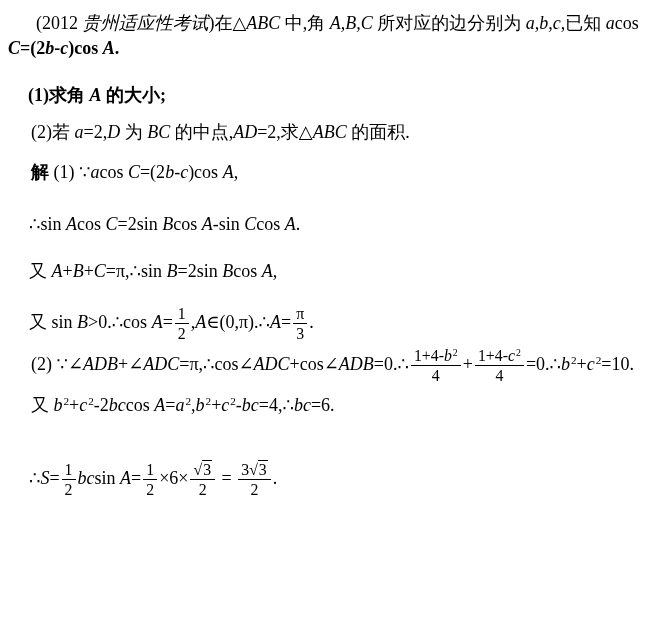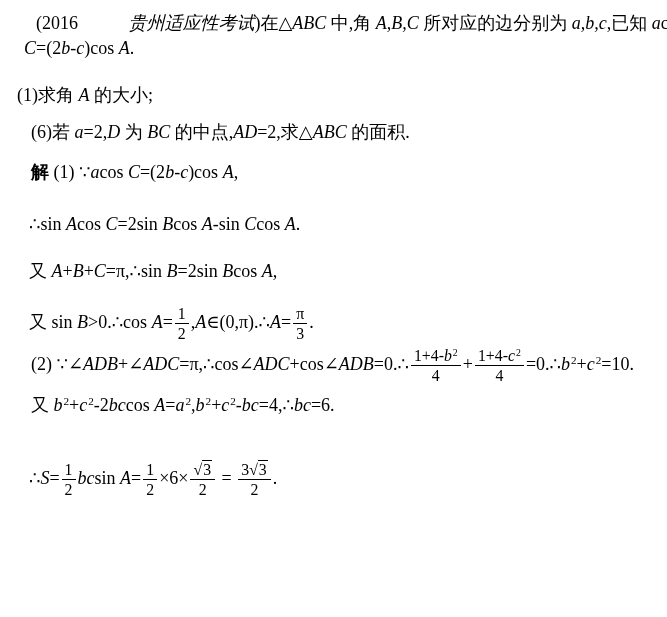--- a/index.html
+++ b/index.html
@@ -20,37 +20,37 @@
     position: absolute;
     inset: 0;
   }
   .line {
     position: absolute;
     white-space: nowrap;
     line-height: 1.25;
   }
   
   .line:nth-child(1)  { top: 12px;  left: 36px; }
-  .line:nth-child(2)  { top: 37px;  left: 24px;  }
-  .line:nth-child(3)  { top: 84px;  left: 17px; }
+  .line:nth-child(2)  { top: 37px;  left: 8px; font-weight: bold;  }
+  .line:nth-child(3)  { top: 84px;  left: 28px; font-weight: bold; }
   .line:nth-child(4)  { top: 121px; left: 31px; }
   .line:nth-child(5)  { top: 161px; left: 31px; }
   .line:nth-child(6)  { top: 213px; left: 29px; }
   .line:nth-child(7)  { top: 260px; left: 29px; }
   .line:nth-child(8)  { top: 305px; left: 29px; }
   .line:nth-child(9)  { top: 347px; left: 31px; }
   .line:nth-child(10) { top: 394px; left: 31px; }
   .line:nth-child(11) { top: 461px; left: 29px; }
   .line:nth-child(12) { top: 524px; left: 31px; margin-top: 25px; }
   .line:nth-child(13) { top: 566px; left: 31px; }
 
   .rm  { font-style: normal; }
   .it  { font-style: italic; }
   .bf  { font-weight: bold; }
-  .kai { font-style: italic; margin-left: 46px; } 
+  .kai { font-style: italic; } 
   .sup {
     font-size: 0.62em;
     vertical-align: 0.55em;
     line-height: 0;
     margin-left: 1px;
   }
   .frac {
     display: inline-block;
     vertical-align: -0.72em;
     text-align: center;
@@ -71,24 +71,24 @@
   .sqrt .radsym { font-style: normal; }
   .sqrt .radicand {
     border-top: 1.3px solid #000;
     padding: 0 1px;
   }
 </style>
 </head>
 <body style="background: rgb(255, 255, 255); color: rgb(0, 0, 0);">
 
 <div id="doc">
-    <div class="line"><span class="rm">(2016 </span><span class="kai">贵州适应性考试</span><span class="rm">)在△</span><span class="it">ABC</span><span class="rm"> 中,角 </span><span class="it">A,B,C</span><span class="rm"> 所对应的边分别为 </span><span class="it">a,b,c</span><span class="rm">,已知 </span><span class="it">a</span><span class="rm">cos</span></div>
+    <div class="line"><span class="rm">(2012 </span><span class="kai">贵州适应性考试</span><span class="rm">)在△</span><span class="it">ABC</span><span class="rm"> 中,角 </span><span class="it">A,B,C</span><span class="rm"> 所对应的边分别为 </span><span class="it">a,b,c</span><span class="rm">,已知 </span><span class="it">a</span><span class="rm">cos</span></div>
     <div class="line"><span class="it">C</span><span class="rm">=(2</span><span class="it">b</span><span class="rm">-</span><span class="it">c</span><span class="rm">)cos </span><span class="it">A</span><span class="rm">.</span></div>
     <div class="line"><span class="rm">(1)求角 </span><span class="it">A</span><span class="rm"> 的大小;</span></div>
-    <div class="line"><span class="rm">(6)若 </span><span class="it">a</span><span class="rm">=2,</span><span class="it">D</span><span class="rm"> 为 </span><span class="it">BC</span><span class="rm"> 的中点,</span><span class="it">AD</span><span class="rm">=2,求△</span><span class="it">ABC</span><span class="rm"> 的面积.</span></div>
+    <div class="line"><span class="rm">(2)若 </span><span class="it">a</span><span class="rm">=2,</span><span class="it">D</span><span class="rm"> 为 </span><span class="it">BC</span><span class="rm"> 的中点,</span><span class="it">AD</span><span class="rm">=2,求△</span><span class="it">ABC</span><span class="rm"> 的面积.</span></div>
     <div class="line"><span class="bf">解</span><span class="rm"> (1) ∵</span><span class="it">a</span><span class="rm">cos </span><span class="it">C</span><span class="rm">=(2</span><span class="it">b</span><span class="rm">-</span><span class="it">c</span><span class="rm">)cos </span><span class="it">A</span><span class="rm">,</span></div>
     <div class="line"><span class="rm">∴sin </span><span class="it">A</span><span class="rm">cos </span><span class="it">C</span><span class="rm">=2sin </span><span class="it">B</span><span class="rm">cos </span><span class="it">A</span><span class="rm">-sin </span><span class="it">C</span><span class="rm">cos </span><span class="it">A</span><span class="rm">.</span></div>
     <div class="line"><span class="rm">又 </span><span class="it">A</span><span class="rm">+</span><span class="it">B</span><span class="rm">+</span><span class="it">C</span><span class="rm">=π,∴sin </span><span class="it">B</span><span class="rm">=2sin </span><span class="it">B</span><span class="rm">cos </span><span class="it">A</span><span class="rm">,</span></div>
     <div class="line"><span class="rm">又 sin </span><span class="it">B</span><span class="rm">&gt;0.∴cos </span><span class="it">A</span><span class="rm">=</span><span class="frac"><span class="num"><span class="rm">1</span></span><span class="den"><span class="rm">2</span></span></span><span class="rm">,</span><span class="it">A</span><span class="rm">∈(0,π).∴</span><span class="it">A</span><span class="rm">=</span><span class="frac"><span class="num"><span class="rm">π</span></span><span class="den"><span class="rm">3</span></span></span><span class="rm">.</span></div>
     <div class="line"><span class="rm">(2) ∵∠</span><span class="it">ADB</span><span class="rm">+∠</span><span class="it">ADC</span><span class="rm">=π,∴cos∠</span><span class="it">ADC</span><span class="rm">+cos∠</span><span class="it">ADB</span><span class="rm">=0.∴</span><span class="frac"><span class="num"><span class="rm">1+4-</span><span class="it">b</span><span class="sup">2</span></span><span class="den"><span class="rm">4</span></span></span><span class="rm">+</span><span class="frac"><span class="num"><span class="rm">1+4-</span><span class="it">c</span><span class="sup">2</span></span><span class="den"><span class="rm">4</span></span></span><span class="rm">=0.∴</span><span class="it">b</span><span class="sup">2</span><span class="rm">+</span><span class="it">c</span><span class="sup">2</span><span class="rm">=10.</span></div>
     <div class="line"><span class="rm">又 </span><span class="it">b</span><span class="sup">2</span><span class="rm">+</span><span class="it">c</span><span class="sup">2</span><span class="rm">-2</span><span class="it">bc</span><span class="rm">cos </span><span class="it">A</span><span class="rm">=</span><span class="it">a</span><span class="sup">2</span><span class="rm">,</span><span class="it">b</span><span class="sup">2</span><span class="rm">+</span><span class="it">c</span><span class="sup">2</span><span class="rm">-</span><span class="it">bc</span><span class="rm">=4,∴</span><span class="it">bc</span><span class="rm">=6.</span></div>
     <div class="line"><span class="rm">∴</span><span class="it">S</span><span class="rm">=</span><span class="frac"><span class="num"><span class="rm">1</span></span><span class="den"><span class="rm">2</span></span></span><span class="it">bc</span><span class="rm">sin </span><span class="it">A</span><span class="rm">=</span><span class="frac"><span class="num"><span class="rm">1</span></span><span class="den"><span class="rm">2</span></span></span><span class="rm">×6×</span><span class="frac"><span class="num"><span class="sqrt"><span class="radsym">√</span><span class="radicand"><span class="rm">3</span></span></span></span><span class="den"><span class="rm">2</span></span></span><span class="rm"> = </span><span class="frac"><span class="num"><span class="rm">3</span><span class="sqrt"><span class="radsym">√</span><span class="radicand"><span class="rm">3</span></span></span></span><span class="den"><span class="rm">2</span></span></span><span class="rm">.</span></div>
   </div>
 
 </body></html>

